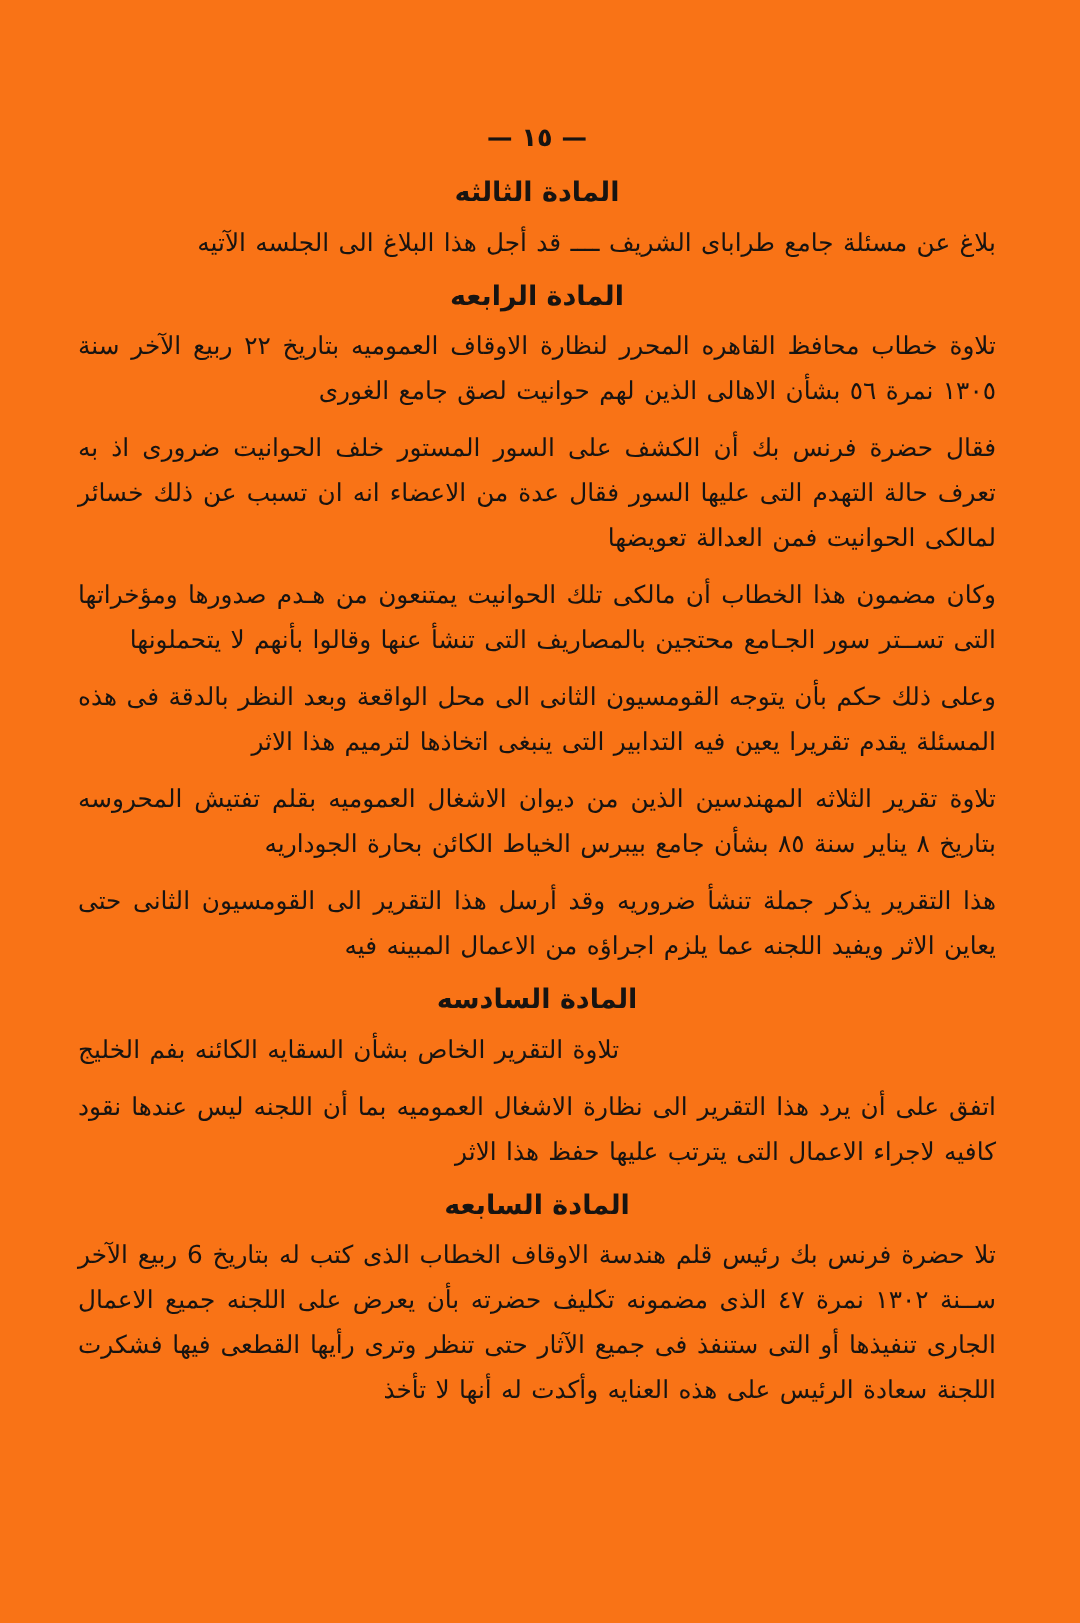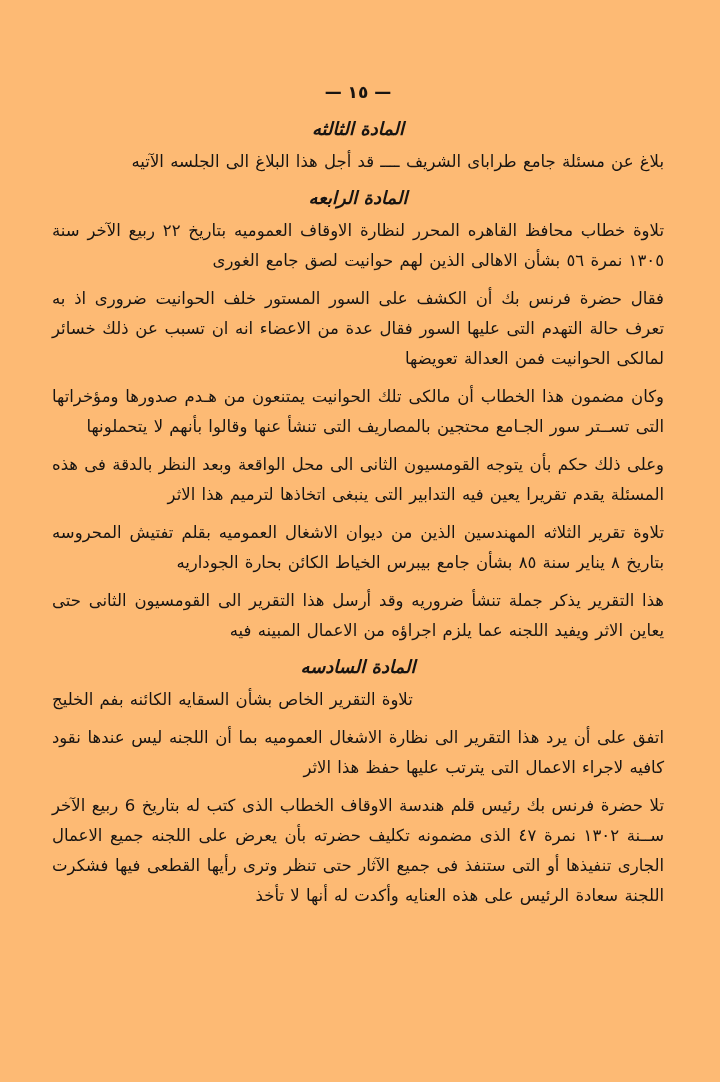--- a/index.html
+++ b/index.html
@@ -9,39 +9,38 @@
   }
   body {
     width: 720px;
     height: 1082px;
     font-family: "DejaVu Sans", sans-serif;
   }
   .scan-page {
     box-sizing: border-box;
     width: 720px;
     height: 1082px;
-    background: #fdba74;
+    background: #f97316;
     color: #181411;
     direction: rtl;
     padding: 82px 56px 40px 52px;
     overflow: hidden;
   }
   .page-number {
     text-align: center;
     font-size: 17px;
     font-weight: 700;
     letter-spacing: 1px;
     margin: 0 0 16px 0;
   }
   .section-heading {
     text-align: center;
     font-size: 18px;
     font-weight: 700;
     margin: 10px 0 8px 0;
-    font-style: italic;
   }
   .para {
     font-size: 16.5px;
     line-height: 1.82;
     text-align: justify;
     margin: 2px 0 8px 0;
     word-spacing: 1px;
   }
   .para.single {
     text-align: left;
@@ -72,16 +71,17 @@
     <p class="para">هذا التقرير يذكر جملة تنشأ ضروريه وقد أرسل هذا التقرير الى القومسيون الثانى حتى يعاين الاثر ويفيد اللجنه عما يلزم اجراؤه من الاعمال المبينه فيه</p>
   </div>
 
   <div>
     <h2 class="section-heading">المادة السادسه</h2>
     <p class="para single">تلاوة التقرير الخاص بشأن السقايه الكائنه بفم الخليج</p>
     <p class="para">اتفق على أن يرد هذا التقرير الى نظارة الاشغال العموميه بما أن اللجنه ليس عندها نقود كافيه لاجراء الاعمال التى يترتب عليها حفظ هذا الاثر</p>
   </div>
 
   <div>
+    <h2 class="section-heading">المادة السابعه</h2>
     <p class="para">تلا حضرة فرنس بك رئيس قلم هندسة الاوقاف الخطاب الذى كتب له بتاريخ 6 ربيع الآخر ســنة ١٣٠٢ نمرة ٤٧ الذى مضمونه تكليف حضرته بأن يعرض على اللجنه جميع الاعمال الجارى تنفيذها أو التى ستنفذ فى جميع الآثار حتى تنظر وترى رأيها القطعى فيها فشكرت اللجنة سعادة الرئيس على هذه العنايه وأكدت له أنها لا تأخذ</p>
   </div>
 
 </div>
 
 </body></html>

